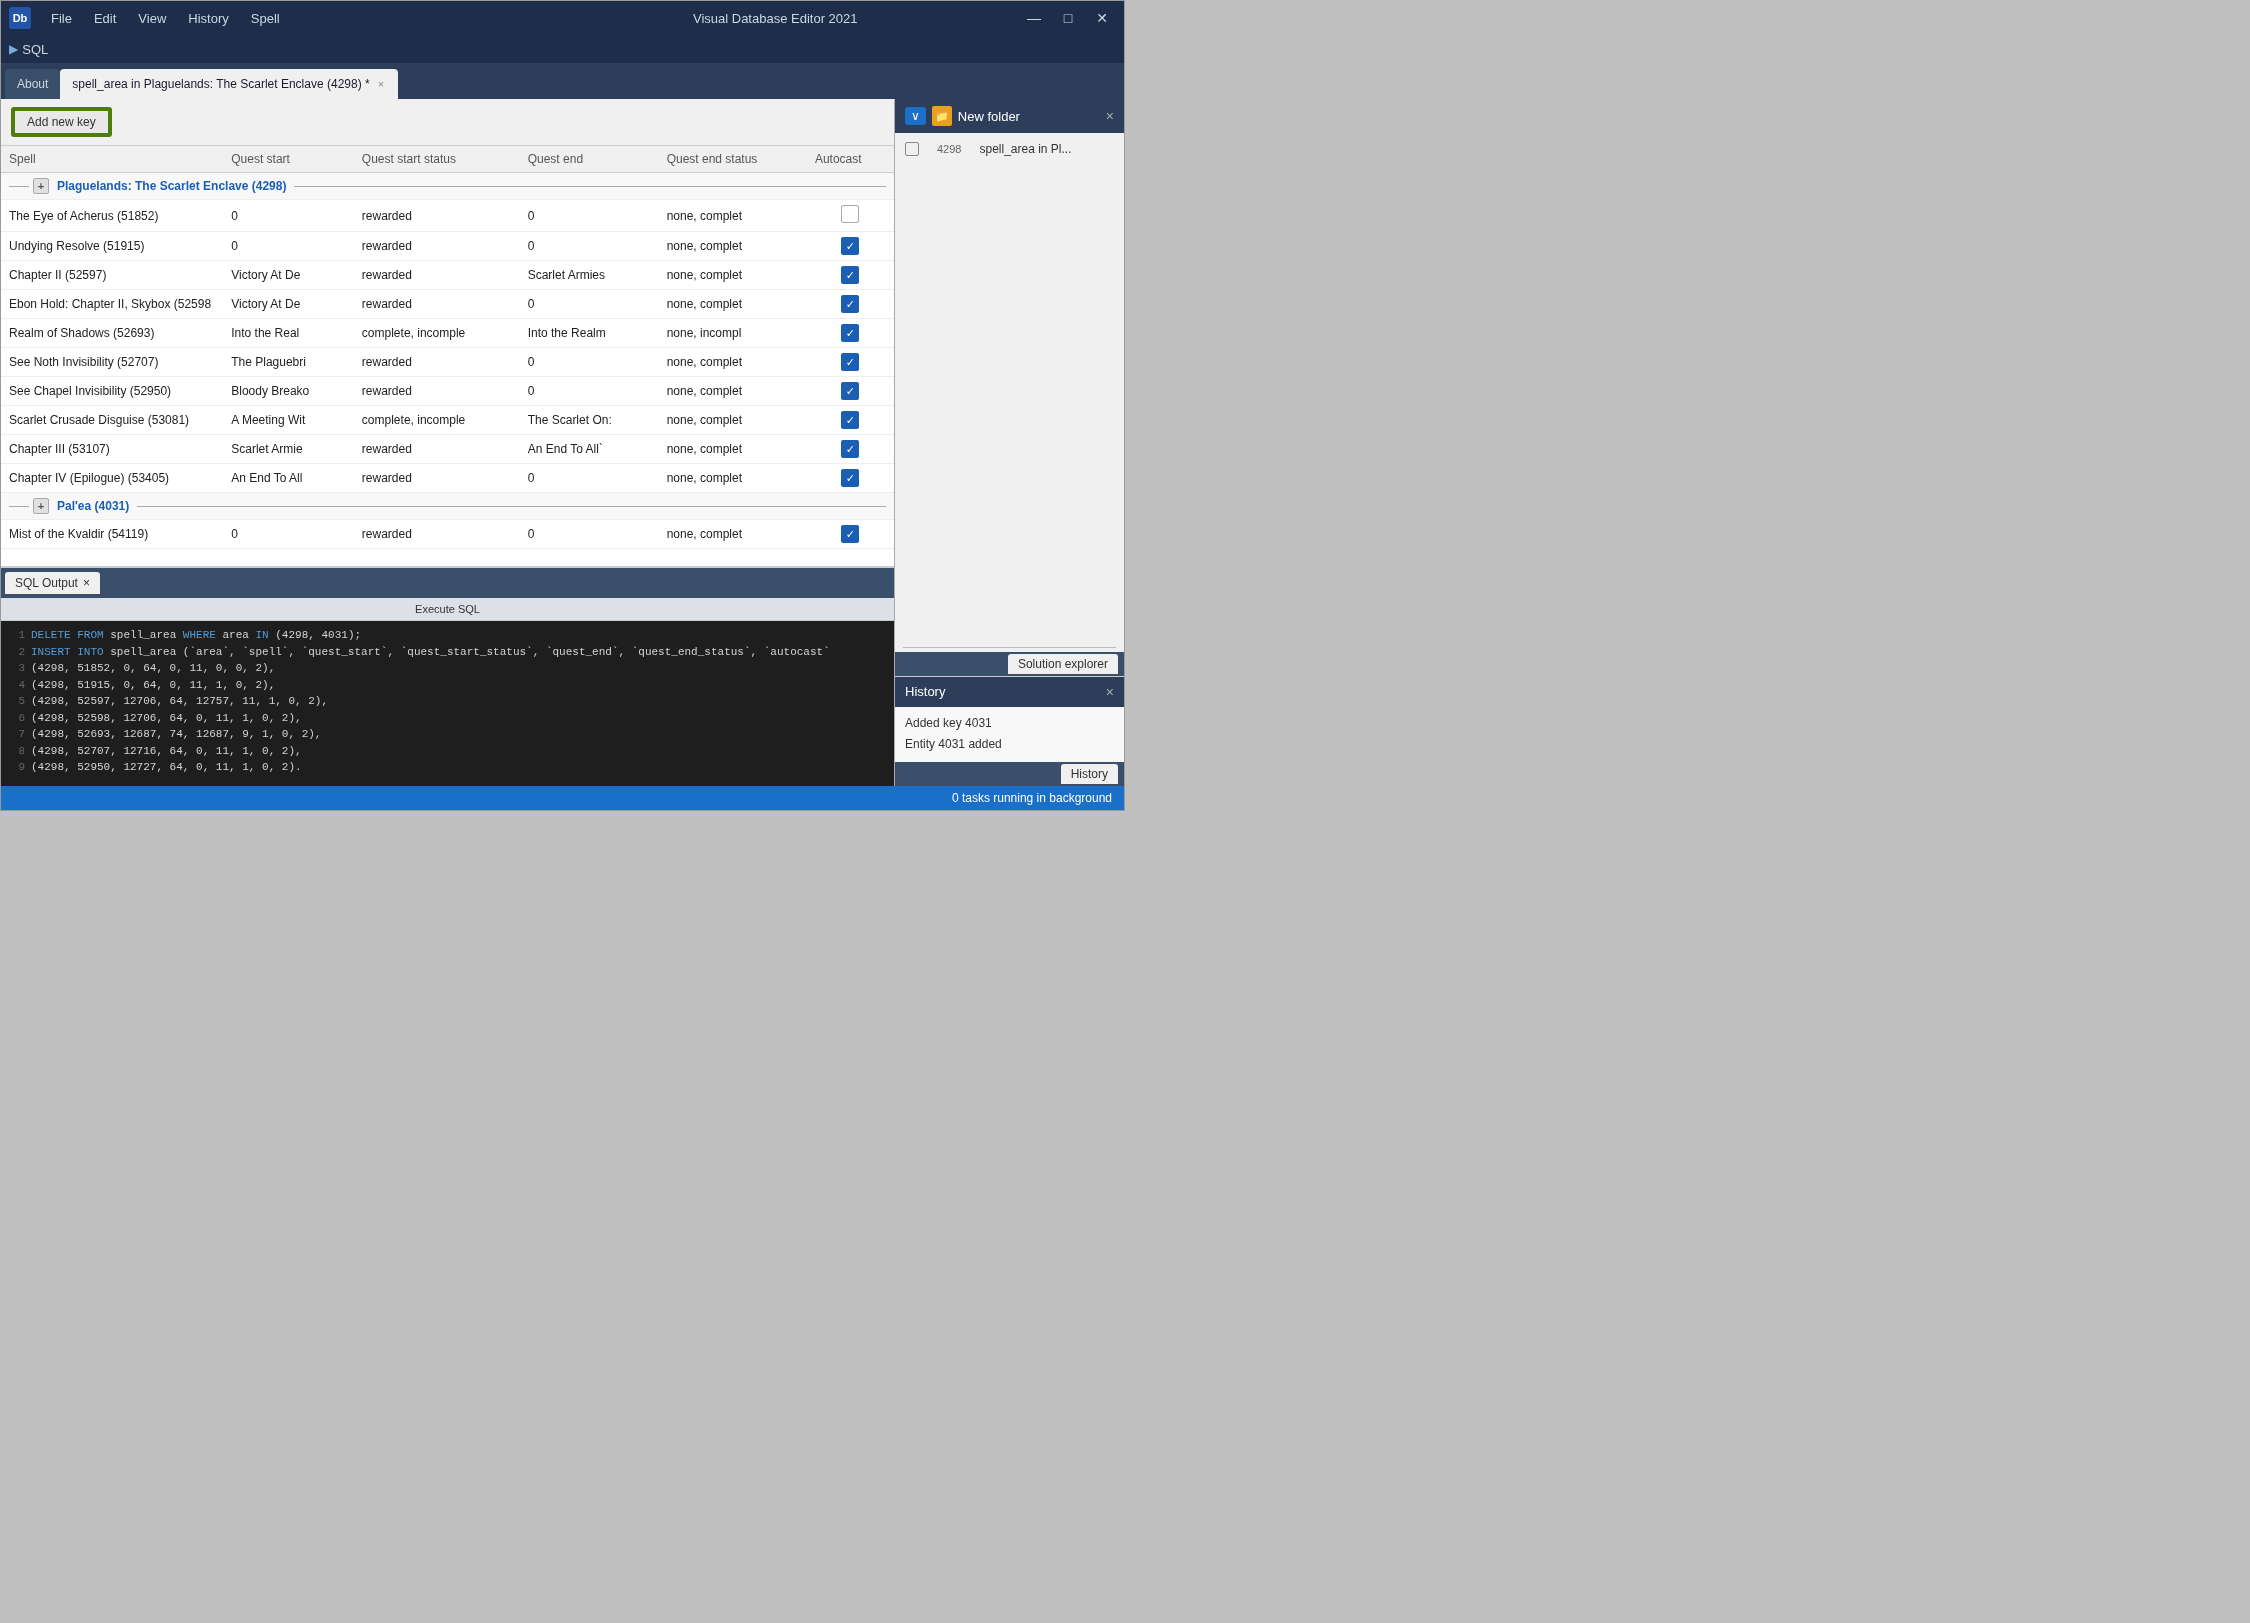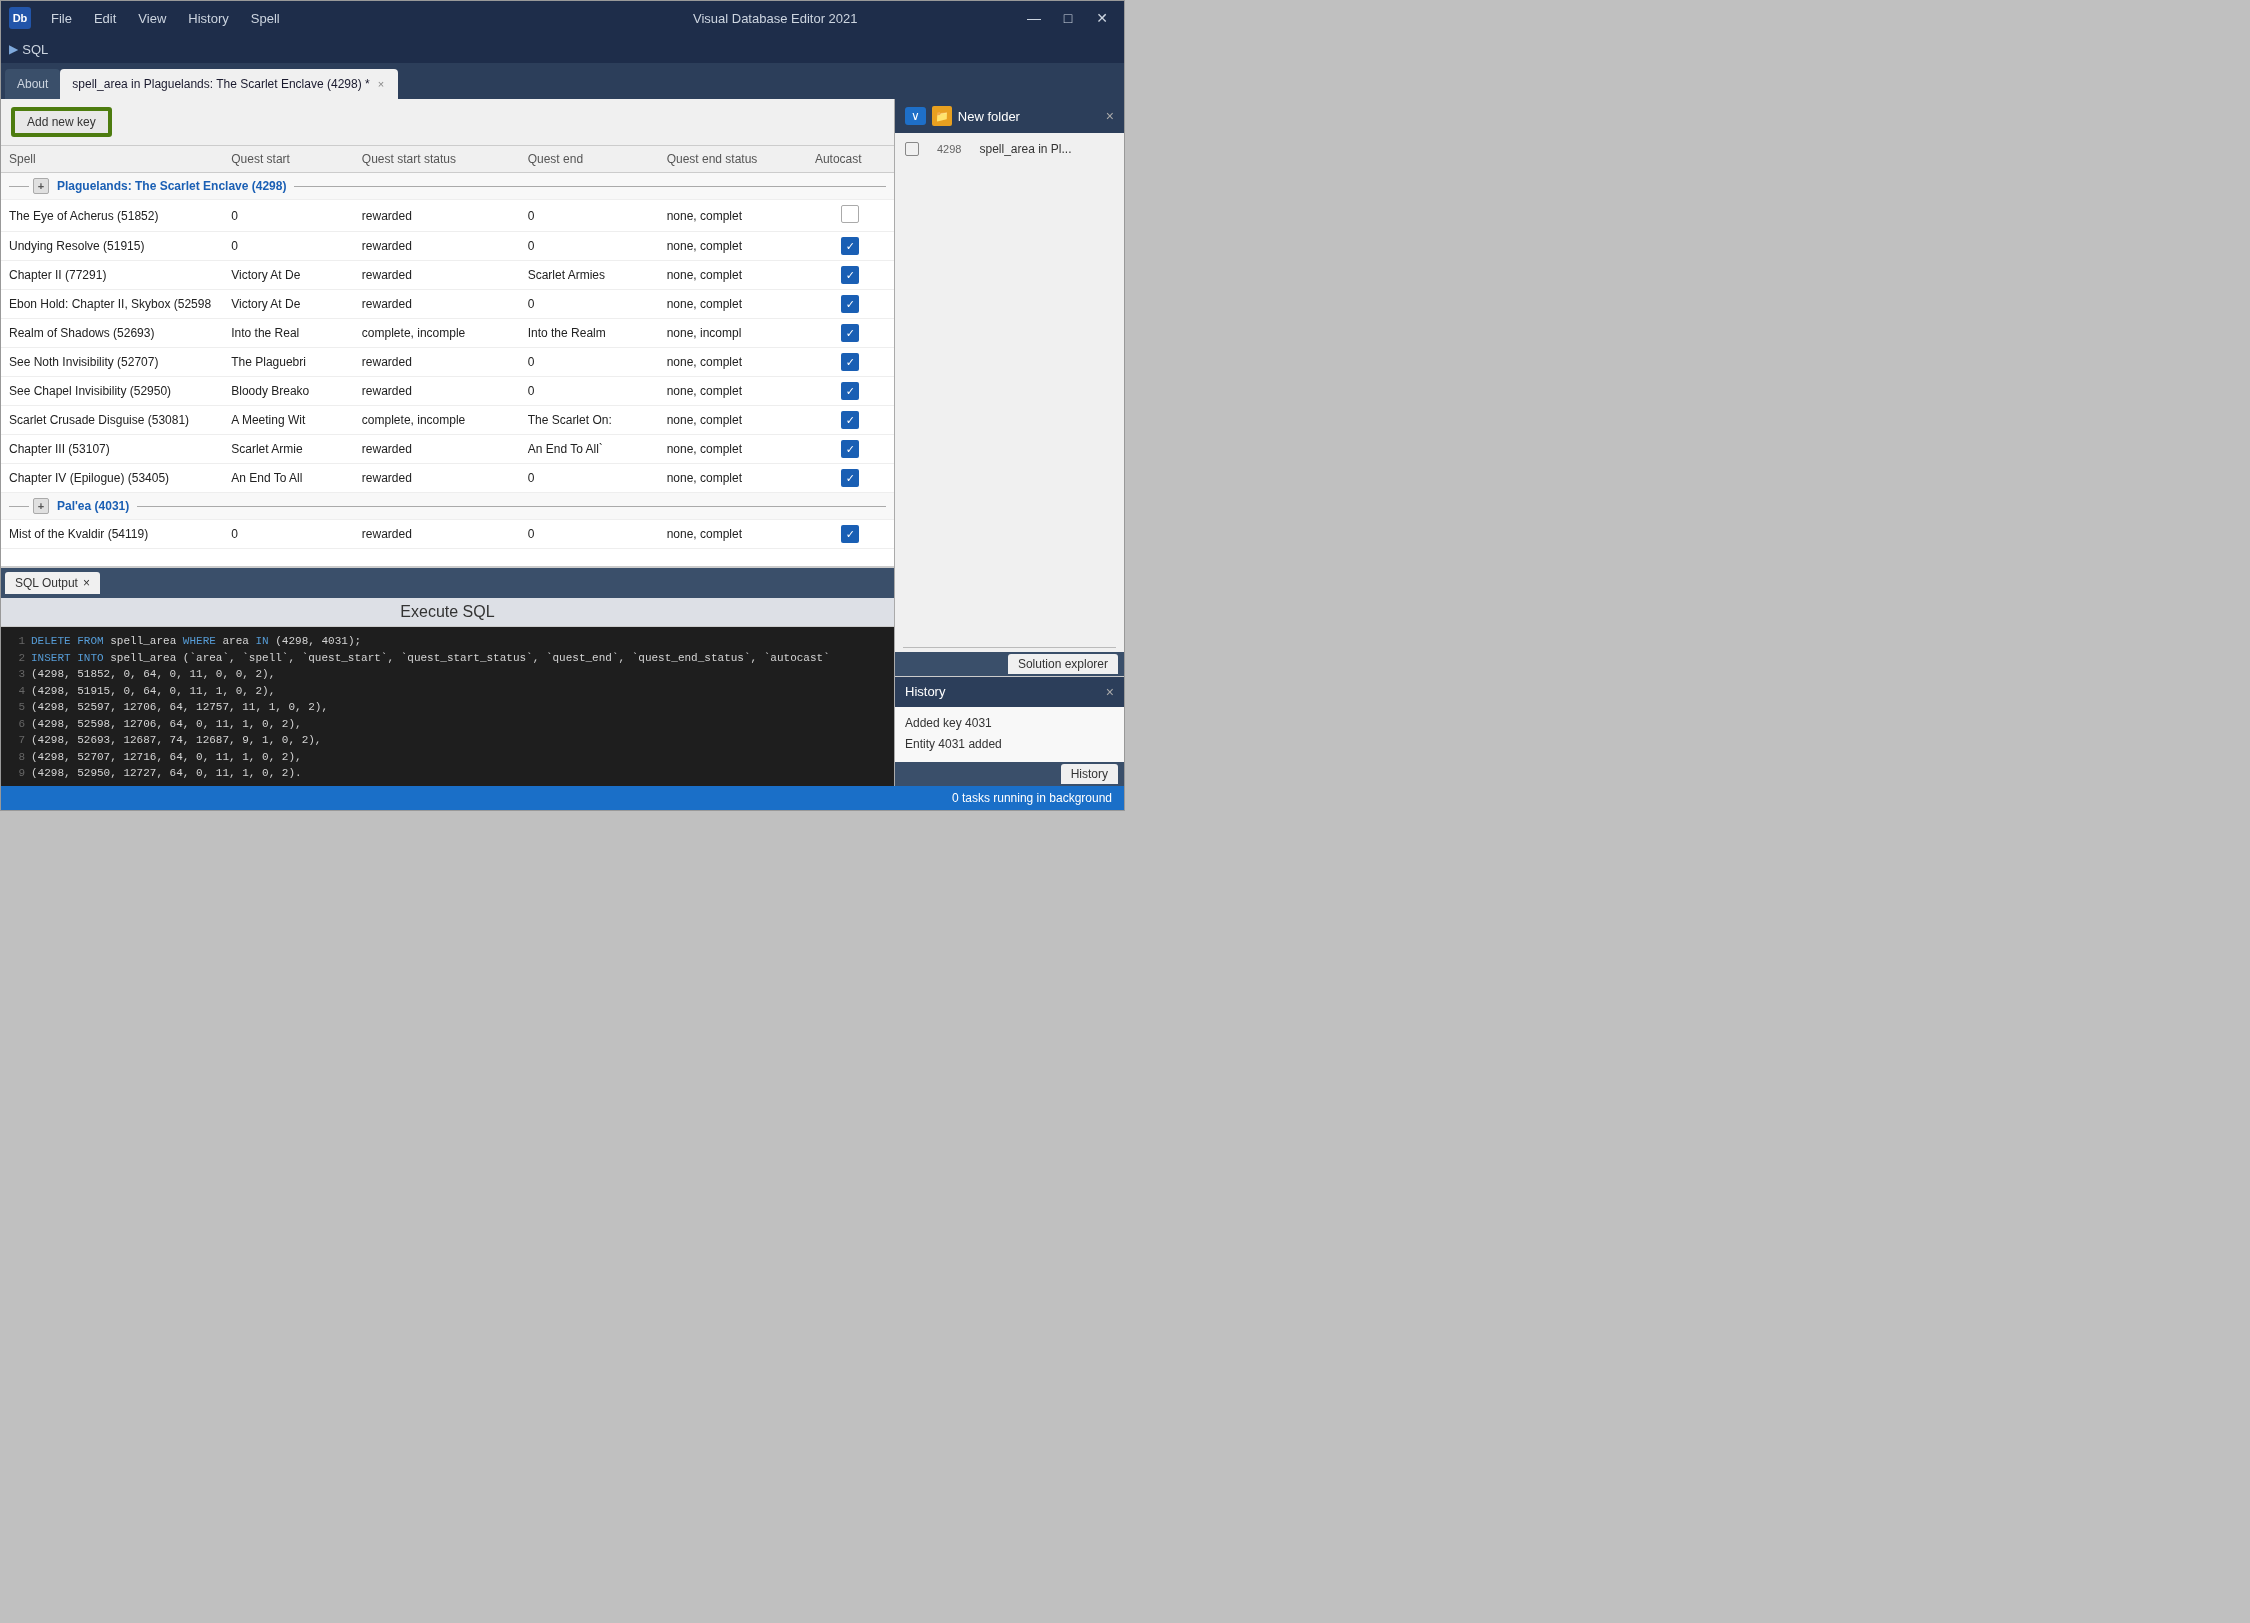--- a/index.html
+++ b/index.html
@@ -271,21 +271,21 @@
       padding: 4px 10px;
       border-radius: 3px 3px 0 0;
       font-size: 12px;
       color: #333;
       cursor: pointer;
     }
     .sql-execute-bar {
       background: #dde0e6;
       text-align: center;
       padding: 5px;
-      font-size: 16px;
+      font-size: 11px;
       color: #333;
       border-bottom: 1px solid #ccc;
       cursor: pointer;
     }
     .sql-code {
       flex: 1;
       overflow: auto;
       padding: 6px 8px;
       font-family: 'Consolas', 'Courier New', monospace;
       font-size: 11px;
@@ -533,21 +533,21 @@
               </tr>
               <tr>
                 <td>Undying Resolve (51915)</td>
                 <td>0</td>
                 <td>rewarded</td>
                 <td>0</td>
                 <td>none, complet</td>
                 <td class="checkbox-cell"><span class="cb-checked">✓</span></td>
               </tr>
               <tr>
-                <td>Chapter II (77291)</td>
+                <td>Chapter II (52597)</td>
                 <td>Victory At De</td>
                 <td>rewarded</td>
                 <td>Scarlet Armies</td>
                 <td>none, complet</td>
                 <td class="checkbox-cell"><span class="cb-checked">✓</span></td>
               </tr>
               <tr>
                 <td>Ebon Hold: Chapter II, Skybox (52598</td>
                 <td>Victory At De</td>
                 <td>rewarded</td>

